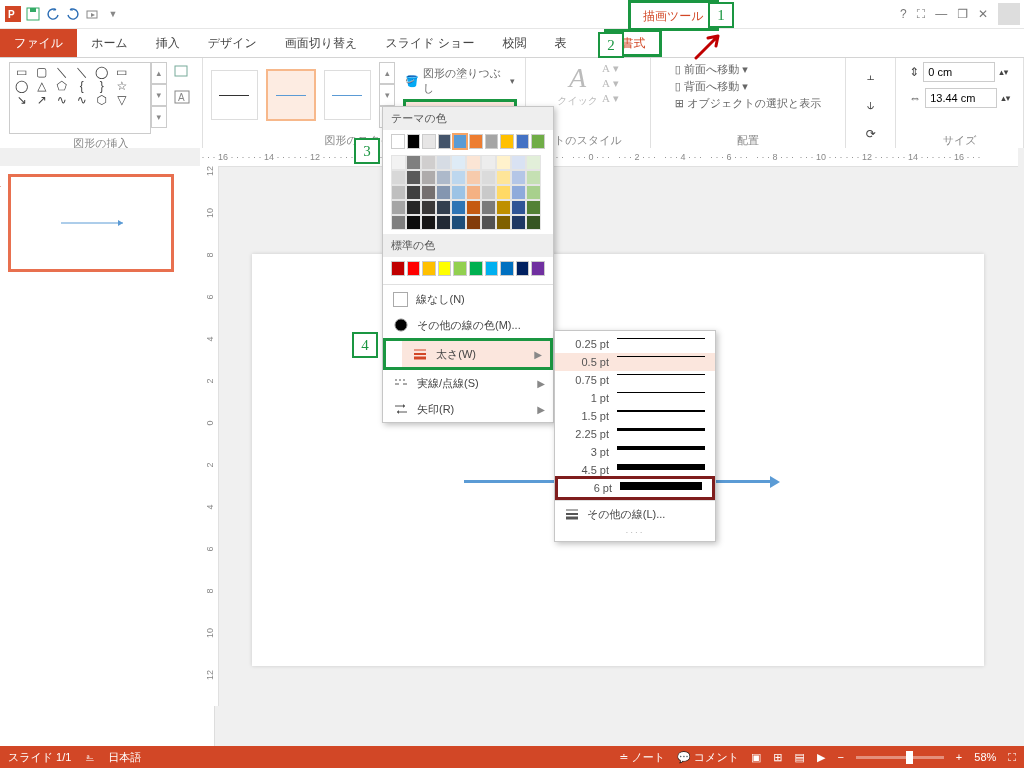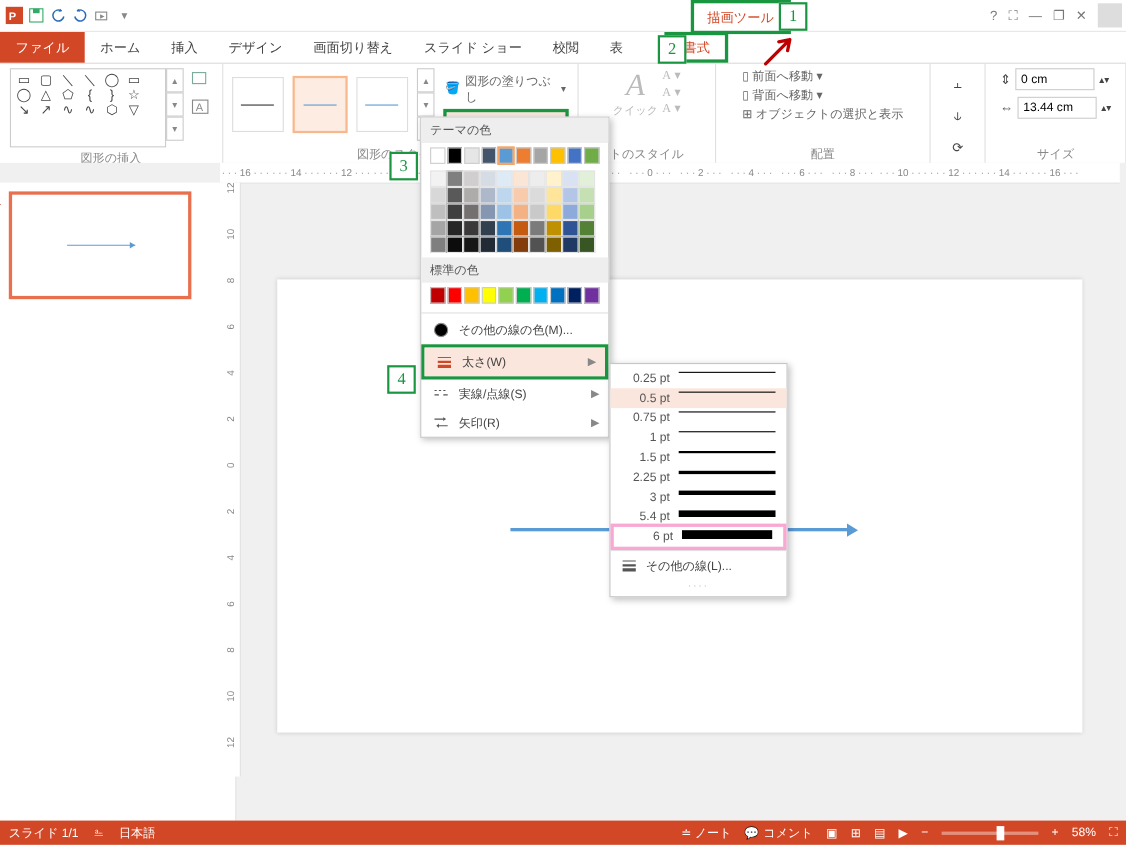--- a/index.html
+++ b/index.html
@@ -57,31 +57,31 @@
   
   .dropdown { position:absolute; left:382px; top:106px; width:170px; background:#fff; border:1px solid #c6c6c6; box-shadow:2px 2px 6px rgba(0,0,0,0.25); z-index:50; }
   .dd-head { background:#eee; padding:4px 8px; font-size:11px; color:#555; }
   .dd-colors { padding:4px 8px; }
   .sw-row { display:flex; gap:2px; margin-bottom:2px; }
   .sw-row.tight { gap:0; margin-bottom:0; }
   .sw { width:13px; height:13px; border:1px solid #ccc; }
   .sw.sel { outline:2px solid #f7a465; outline-offset:-1px; }
   .dd-sep { border-top:1px solid #e0e0e0; margin:2px 0; }
   .dd-item { display:flex; align-items:center; gap:8px; padding:5px 10px; font-size:11px; color:#444; position:relative; }
-  .dd-item:hover, .dd-item.hover { background:#fbe6dd; }
+  .dd-item:hover, .dd-item.hover { background:#fbe6dd;margin-left:16px; }
   .dd-item .arrow { position:absolute; right:8px; font-size:10px; color:#888; }
   .dd-item .chk { width:13px; height:13px; border:1px solid #aaa; }
   .dd-weight-box { border:3px solid #1a9641; }
   .dd-item .iconbox { width:16px; height:16px; display:flex; align-items:center; justify-content:center; }
 
   
   .submenu { position:absolute; left:554px; top:330px; width:160px; background:#fff; border:1px solid #c6c6c6; box-shadow:2px 2px 6px rgba(0,0,0,0.25); z-index:50; padding:4px 0; }
   .wrow { display:flex; align-items:flex-start; padding:3px 10px; gap:8px; font-size:11px; }
   .wrow.hover { background:#fbe6dd; }
-  .wrow.hl { border:3px solid #f9a8d4; margin:-3px 0; }
+  .wrow.hl { border:3px solid #7f1d1d; margin:-3px 0; }
   .wlabel { width:44px; text-align:right; color:#555; }
   .wline { flex:1; background:#000; }
   .sub-sep { border-top:1px solid #e0e0e0; margin:3px 0; }
   .grip { text-align:center; color:#bbb; font-size:10px; letter-spacing:2px; }
 
   
   .status { position:absolute; left:0; right:0; bottom:0; height:22px; background:#d24726; color:#fff; font-size:11px; display:flex; align-items:center; padding:0 8px; }
   .status .right { position:absolute; right:8px; display:flex; align-items:center; gap:12px; }
   .status .slider { width:88px; height:3px; background:rgba(255,255,255,0.4); position:relative; }
   .status .slider .thumb-s { position:absolute; width:7px; height:13px; background:#fff; top:-5px; left:50px; }
@@ -415,20 +415,24 @@
         <span class="sw" style="background:#92d050"></span>
         <span class="sw" style="background:#00b050"></span>
         <span class="sw" style="background:#00b0f0"></span>
         <span class="sw" style="background:#0070c0"></span>
         <span class="sw" style="background:#002060"></span>
         <span class="sw" style="background:#7030a0"></span>
       </div>
     </div>
   <div class="dd-sep"></div>
   <div class="dd-item">
+      <span class="chk"></span>
+      <span>線なし(N)</span>
+    </div>
+  <div class="dd-item">
       <span class="iconbox">
         <svg width="14" height="14">
           <circle cx="7" cy="7" r="6" fill="conic-gradient"></circle>
           <circle cx="7" cy="7" r="6" fill="none" stroke="#888"></circle>
         </svg>
       </span>
       <span>その他の線の色(M)...</span>
     </div>
   <div class="dd-weight-box">
     <div class="dd-item hover">
@@ -491,21 +495,21 @@
     </div>
     <div class="wrow  ">
       <span class="wlabel">2.25 pt</span>
       <span class="wline" style="height:3px"></span>
     </div>
     <div class="wrow  ">
       <span class="wlabel">3 pt</span>
       <span class="wline" style="height:4px"></span>
     </div>
     <div class="wrow  ">
-      <span class="wlabel">5.4 pt</span>
+      <span class="wlabel">4.5 pt</span>
       <span class="wline" style="height:6px"></span>
     </div>
     <div class="wrow  hl">
       <span class="wlabel">6 pt</span>
       <span class="wline" style="height:8px"></span>
     </div>
     <div class="sub-sep"></div>
     <div class="wrow">
       <span class="iconbox"><svg width="14" height="14">
           <line x1="1" y1="3" x2="13" y2="3" stroke="#555"></line>

